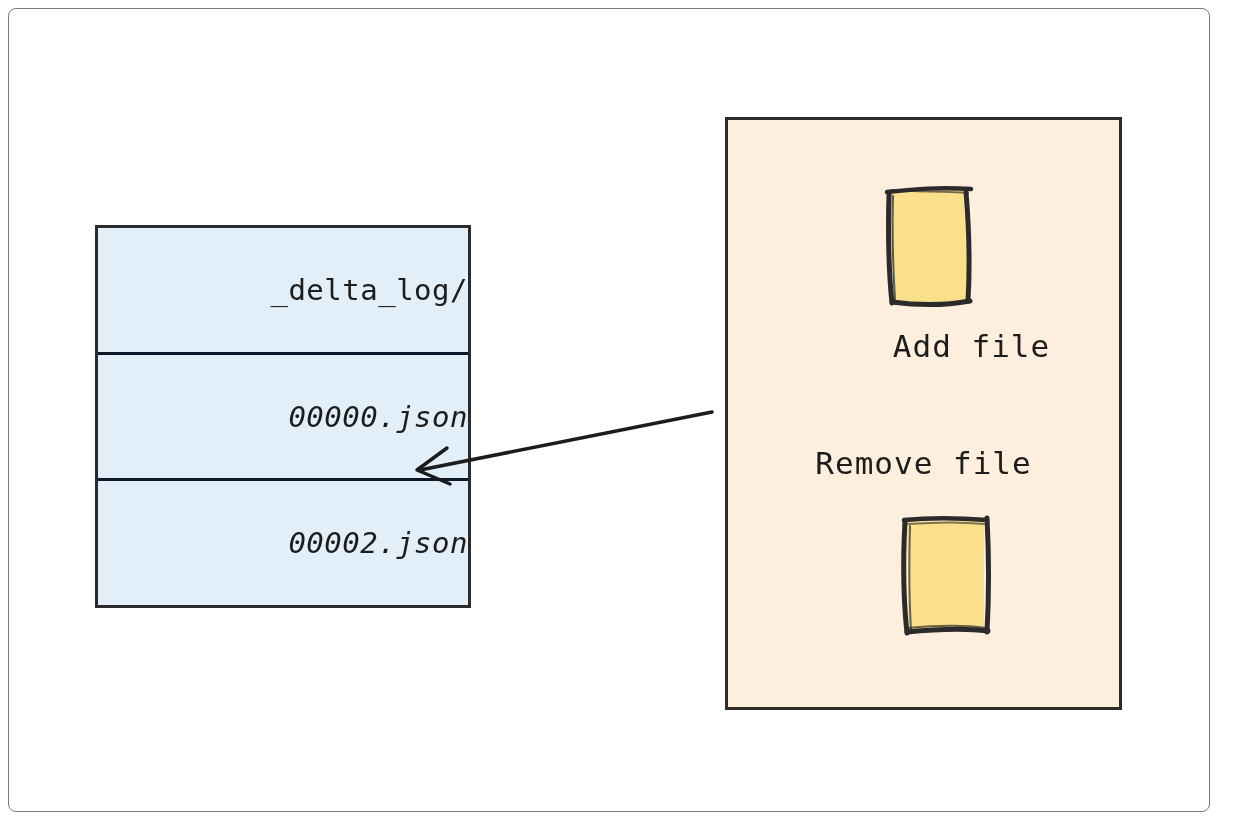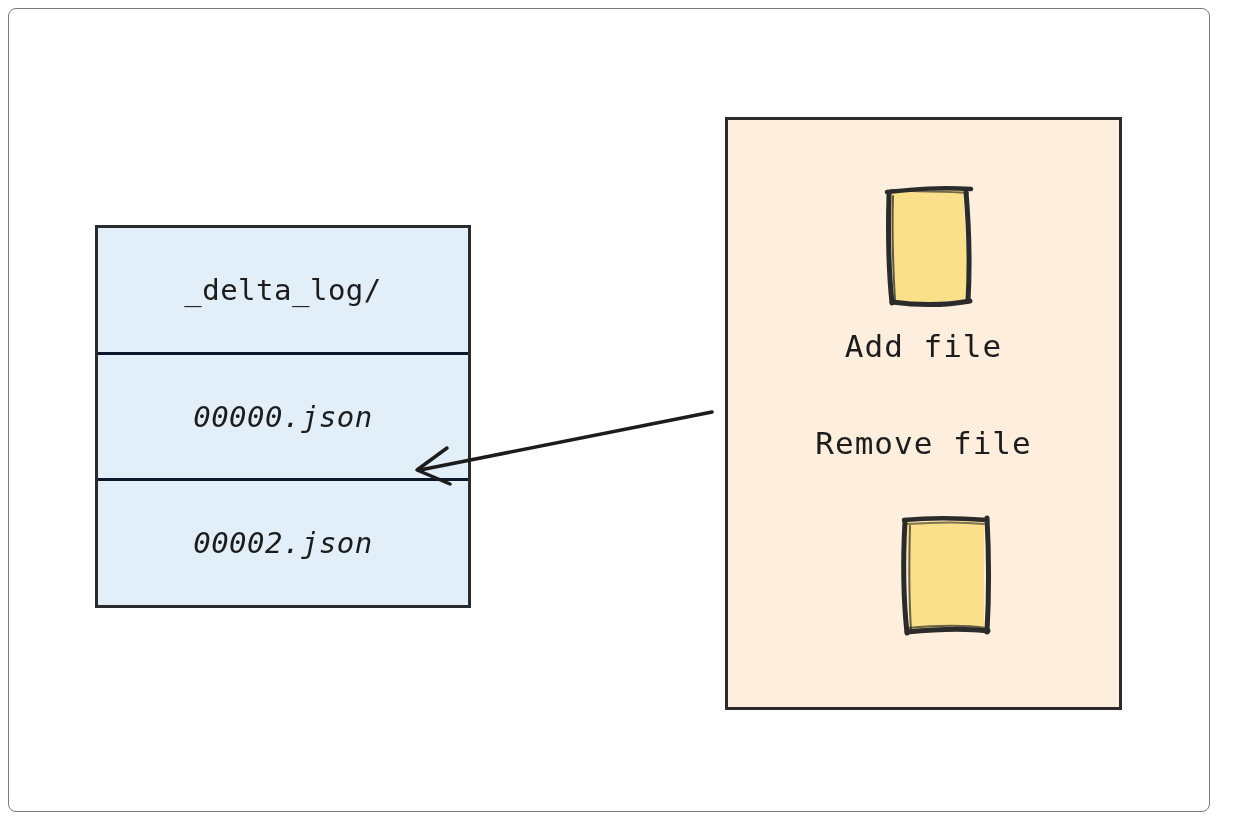--- a/index.html
+++ b/index.html
@@ -43,21 +43,21 @@
     box-sizing: border-box;
     border: 3px solid #2b2b2b;
     background: #e2eff9;
     display: flex;
     flex-direction: column;
   }
   .log-row {
     flex: 1 1 0;
     display: flex;
     align-items: center;
-    justify-content: center;
+    justify-content: flex-end;
     background: #e2eff9;
     box-sizing: border-box;
     position: relative;
   }
   .log-row + .log-row {
     border-top: 3px solid #0f172a;
     font-style: italic;
   }
   .log-row-label {
     font-family: "DejaVu Sans Mono", "Liberation Mono", monospace;
@@ -85,22 +85,22 @@
   .panel-label {
     position: absolute;
     width: 100%;
     text-align: center;
     font-family: "DejaVu Sans Mono", "Liberation Mono", monospace;
     font-size: 31px;
     letter-spacing: 1px;
     color: #1c1c1c;
     white-space: nowrap;
   }
-  #label-add   { top: 328px; }
-  #label-remove{ top: 425px; }
+  #label-add   { top: 328px; padding-left: 48px; }
+  #label-remove{ top: 445px; }
 
   .sketch-square {
     position: absolute;
   }
   #square-add    { left: 878px; top: 180px; width: 100px; height: 130px; }
   #square-remove { left: 892px; top: 508px; width: 106px; height: 132px; }
 
   
   #arrow-layer {
     position: absolute;

